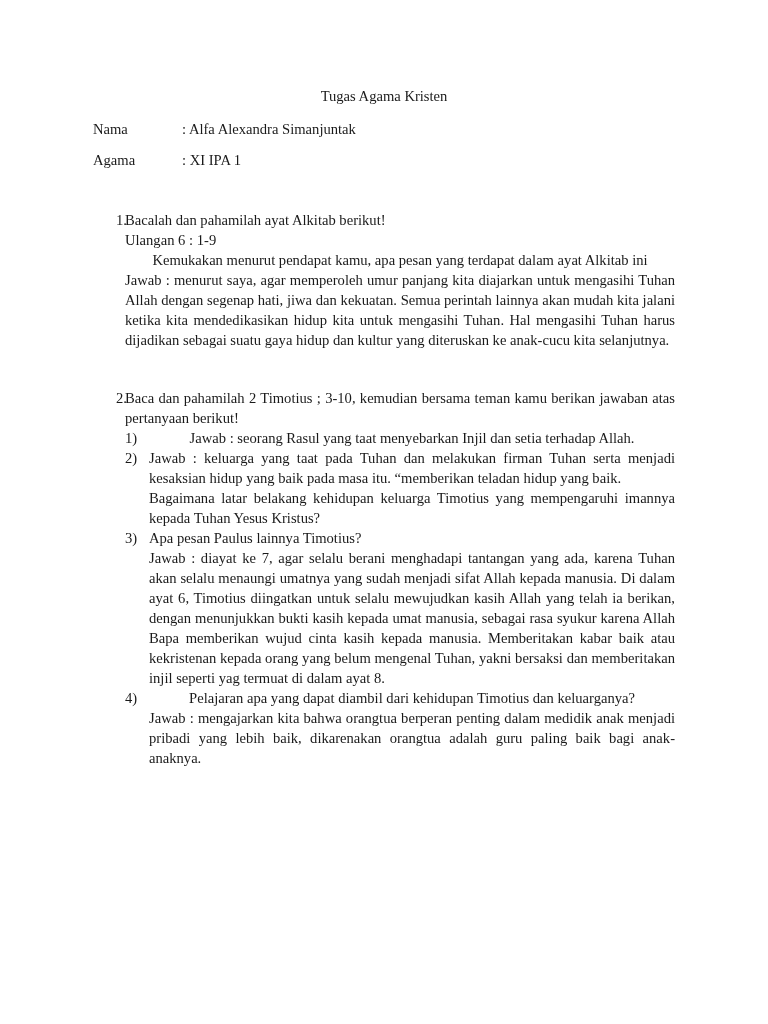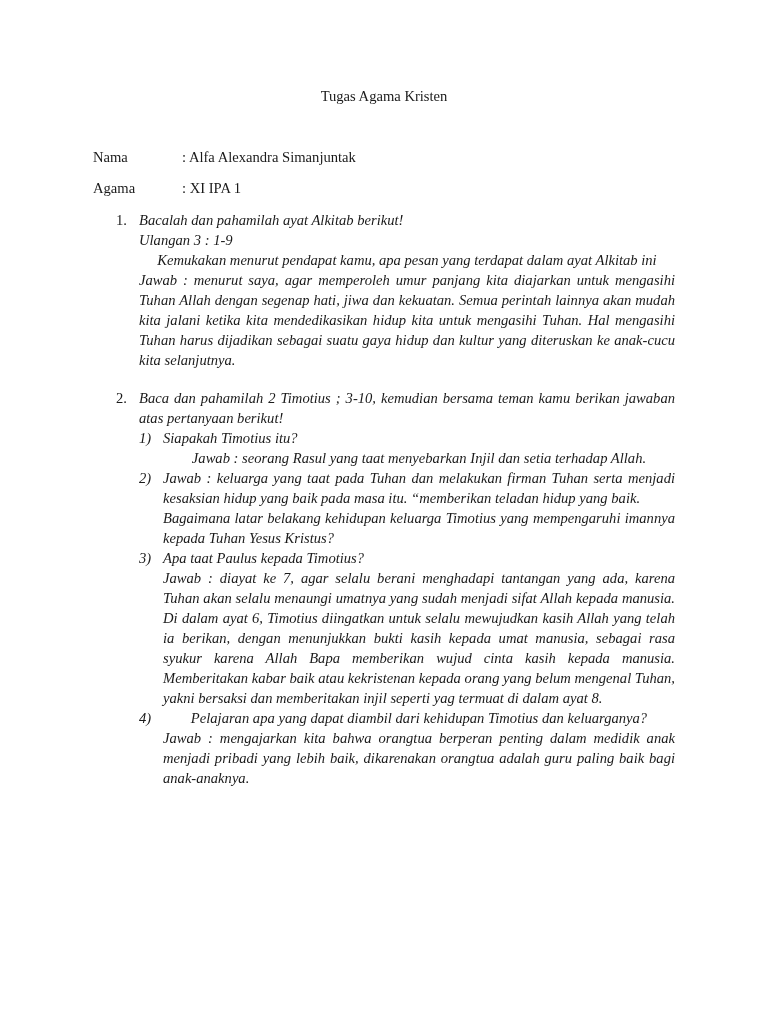--- a/index.html
+++ b/index.html
@@ -26,42 +26,40 @@
       top: 86px;
       left: 0;
       width: 768px;
       text-align: center;
       line-height: 20px;
     }
     .meta-row {
       position: absolute;
       left: 93px;
       line-height: 20px;
-      margin-top: 28px;
     }
     .meta-row .label {
       display: inline-block;
       width: 89px;
     }
     .meta-row .value { display: inline-block; }
     .q {
       position: absolute;
       left: 116px;
       width: 559px;
       line-height: 20px;
     }
     .q .num {
       position: absolute;
       left: 0;
       top: 0;
     }
     .q .body {
-      margin-left: 23px;
+      margin-left: 9px;
       text-align: justify;
-      font-style: italic;
     }
     .q .body p {
       margin: 0;
     }
     .sub {
       position: relative;
     }
     .sub .snum {
       position: absolute;
       left: 0;
@@ -85,51 +83,50 @@
   </div>
 
   <div class="meta-row" style="top:150px;">
     <span class="label">Agama</span><span class="value">: XI IPA 1</span>
   </div>
 
   <div class="q" style="top:210px;">
     <span class="num">1.</span>
     <div class="body">
       <p>Bacalah dan pahamilah ayat Alkitab berikut!</p>
-      <p>Ulangan 3 : 1-9</p>
+      <p>Ulangan 6 : 1-9</p>
       <p style="text-align:center;white-space:nowrap;">Kemukakan menurut pendapat kamu, apa pesan yang terdapat dalam ayat Alkitab ini</p>
       <p>Jawab : menurut saya, agar memperoleh umur panjang kita diajarkan untuk mengasihi Tuhan Allah dengan segenap hati, jiwa dan kekuatan. Semua perintah lainnya akan mudah kita jalani ketika kita mendedikasikan hidup kita untuk mengasihi Tuhan. Hal mengasihi Tuhan harus dijadikan sebagai suatu gaya hidup dan kultur yang diteruskan ke anak-cucu kita selanjutnya.</p>
     </div>
   </div>
 
   <div class="q" style="top:388px;">
     <span class="num">2.</span>
     <div class="body">
       <p>Baca dan pahamilah 2 Timotius  ; 3-10, kemudian bersama teman kamu berikan jawaban atas pertanyaan berikut!</p>
 
       <div class="sub">
         <span class="snum">1)</span>
         <div class="sbody">
-          <p>Siapakah Timotius itu?</p>
           <p style="text-align:center;">Jawab : seorang Rasul yang taat menyebarkan Injil dan setia terhadap Allah.</p>
         </div>
       </div>
 
       <div class="sub">
         <span class="snum">2)</span>
         <div class="sbody">
           <p>Jawab : keluarga yang taat pada Tuhan dan melakukan firman Tuhan serta menjadi kesaksian hidup yang  baik pada masa itu. “memberikan teladan hidup yang baik.</p>
           <p>Bagaimana latar belakang kehidupan keluarga Timotius yang mempengaruhi imannya kepada Tuhan Yesus Kristus?</p>
         </div>
       </div>
 
       <div class="sub">
         <span class="snum">3)</span>
         <div class="sbody">
-          <p>Apa taat Paulus kepada Timotius?</p>
+          <p>Apa pesan Paulus lainnya Timotius?</p>
           <p>Jawab : diayat ke 7, agar selalu berani menghadapi tantangan yang ada, karena Tuhan akan selalu menaungi umatnya yang sudah menjadi sifat Allah kepada manusia. Di dalam ayat 6, Timotius diingatkan untuk selalu mewujudkan kasih Allah yang telah ia berikan, dengan menunjukkan bukti kasih kepada umat manusia, sebagai rasa syukur karena Allah Bapa memberikan wujud cinta kasih kepada manusia. Memberitakan kabar baik atau kekristenan kepada orang yang belum mengenal Tuhan, yakni bersaksi dan memberitakan injil seperti  yag termuat di dalam  ayat 8.</p>
         </div>
       </div>
 
       <div class="sub">
         <span class="snum">4)</span>
         <div class="sbody">
           <p style="text-align:center;white-space:nowrap;">Pelajaran apa yang dapat diambil dari kehidupan Timotius dan keluarganya?</p>
           <p>Jawab : mengajarkan kita bahwa orangtua berperan penting dalam medidik anak menjadi pribadi yang lebih baik, dikarenakan orangtua adalah guru paling baik bagi anak-anaknya.</p>
         </div>

